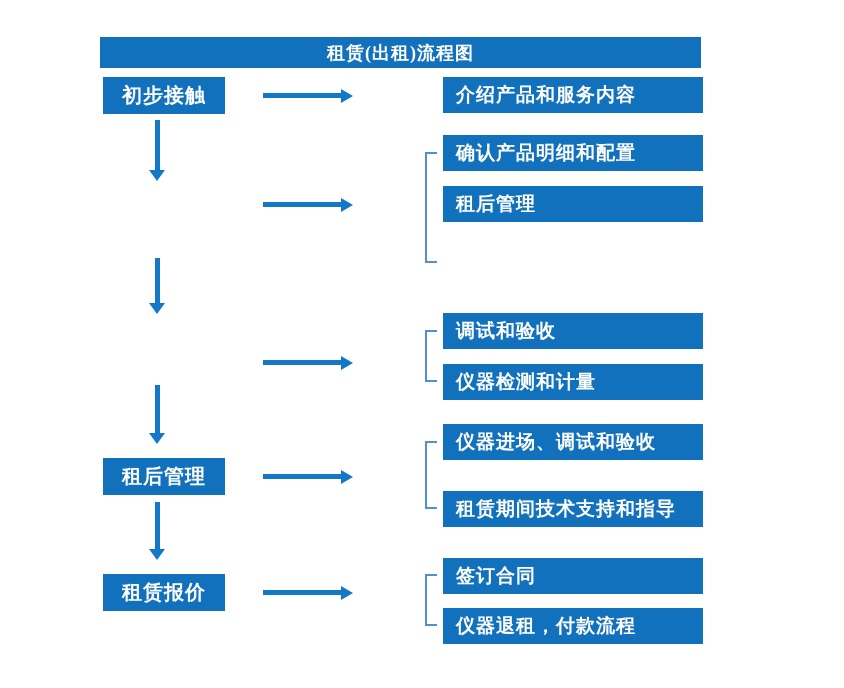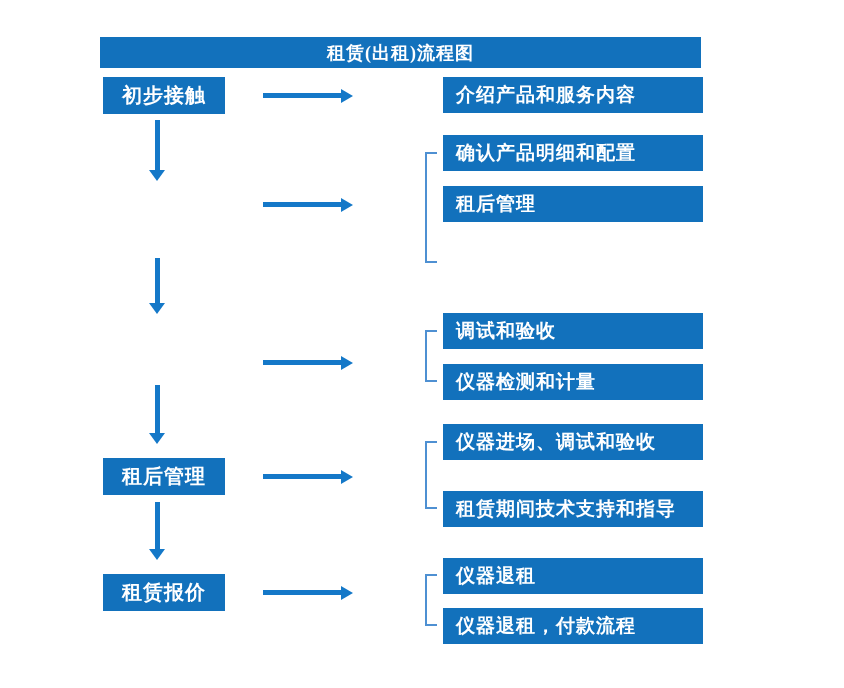--- a/index.html
+++ b/index.html
@@ -159,16 +159,16 @@
   <div class="bracket" style="top:441px; height:68px"></div>
   <div class="bracket" style="top:574px; height:52px"></div>
 
   <div class="detail" style="top:77px">介绍产品和服务内容</div>
   <div class="detail" style="top:135px">确认产品明细和配置</div>
   <div class="detail" style="top:186px">租后管理</div>
   <div class="detail" style="top:313px">调试和验收</div>
   <div class="detail" style="top:364px">仪器检测和计量</div>
   <div class="detail" style="top:491px">租赁期间技术支持和指导</div>
   <div class="detail" style="top:424px">仪器进场、调试和验收</div>
-  <div class="detail" style="top:558px">仪器退租</div>
+  <div class="detail" style="top:558px">签订合同</div>
   <div class="detail" style="top:608px">仪器退租，付款流程</div>
 
 </div>
 
 </body></html>

